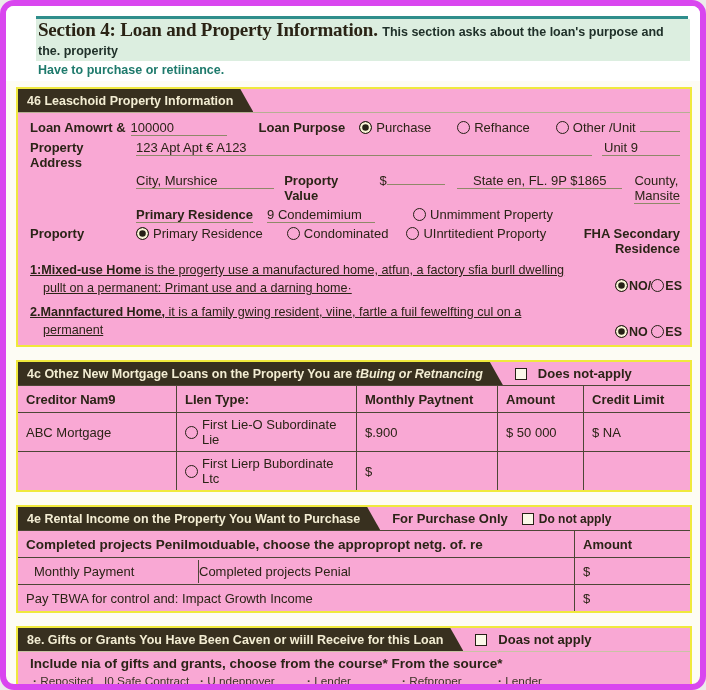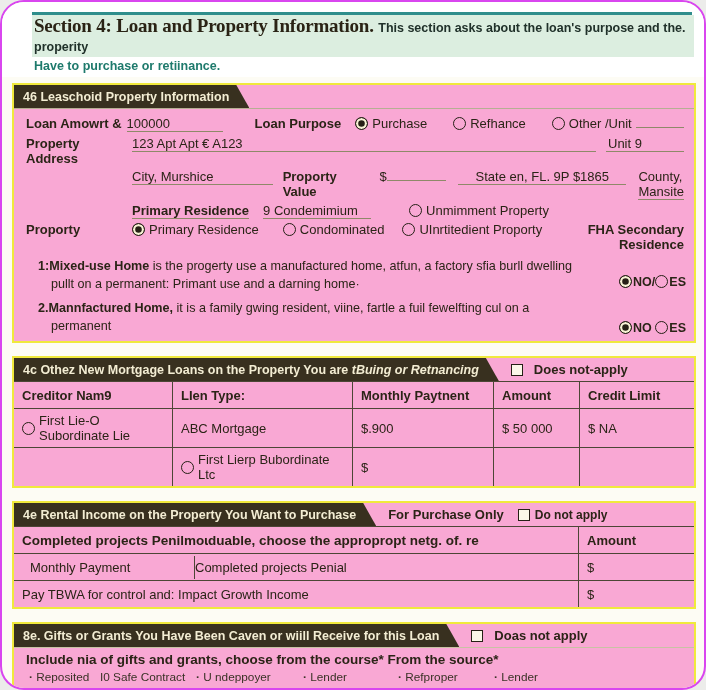--- a/index.html
+++ b/index.html
@@ -1,20 +1,20 @@
 <!DOCTYPE html>
 <html><head>
 <meta charset="utf-8">
 <style>
   * { box-sizing: border-box; }
   html,body { margin:0; padding:0; background:#ececea; }
   body { font-family:"Liberation Sans", sans-serif; color:#2b2417; }
   .page {
     position:relative; width:706px; height:690px; margin:0 auto;
-    background:#fdfcf4; border:2px solid #d946ef; border-radius:24px; overflow:hidden;
+    background:#fdfcf4; border:6px solid #d946ef; border-radius:14px; overflow:hidden;
   }
   
   .hdr { padding:10px 10px 0 30px; background:#fff; }
   .teal-rule { height:3px; background:#2f8e8c; margin-right:2px; }
   .title-strip { background:#dceee0; padding:0 4px 2px 2px; margin-right:0; }
   .title { font-family:"Liberation Serif", serif; font-weight:bold; font-size:19px; color:#2a2315; letter-spacing:-0.2px; }
   .subtitle { font-weight:bold; font-size:12.5px; color:#20312a; }
   .hdr-line2 { color:#1e7a6c; font-weight:bold; font-size:12.5px; padding:2px 0 4px 2px; background:#fff; }
   
   .box { margin:0 8px 13px 10px; background:#f9a8d4; border:2px solid #f0e93c; }
@@ -32,21 +32,21 @@
     vertical-align:-2px; margin-right:4px; flex:0 0 auto; background:transparent;
   }
   .radio.filled { background:#262016; box-shadow:inset 0 0 0 2.2px #f8f3d5; }
   .checkbox { display:inline-block; width:12px; height:12px; border:1.7px solid #262016; vertical-align:-1px; margin-right:5px; background:#fbf8e8; }
   
   .r { padding:0 10px 0 12px; font-size:13px; display:flex; align-items:baseline; }
   .b { font-weight:bold; }
   .fill { border-bottom:1px solid #8f8969; }
   .rule-under-tab { border-bottom:1px solid #b6af93; }
   .opt { white-space:nowrap; }
-  .qa { position:relative; padding:3px 118px 2px 24px; font-size:12.6px; line-height:1.45; }
+  .qa { position:relative; padding:3px 118px 2px 12px; font-size:12.6px; line-height:1.45;text-decoration:underline; }
   .qa .wrap { padding-left:13px; text-indent:-13px; display:block; }
   .qa-ans { position:absolute; right:8px; bottom:4px; font-weight:bold; font-size:12.5px; white-space:nowrap; }
   .qa-ans .radio { margin-right:1px; }
   
   .tbl { border-top:1px solid #4d4636; font-size:13px; }
   .trow { display:grid; border-bottom:1px solid #4d4636; }
   .trow:last-child { border-bottom:none; }
   .tcell { padding:4px 8px; border-left:1px solid #4d4636; min-height:26px; display:flex; align-items:center; }
   .tcell:first-child { border-left:none; }
   .thead .tcell { font-weight:bold; }
@@ -166,25 +166,25 @@
     </div>
     <div class="tbl">
       <div class="trow g4c thead">
         <div class="tcell">Creditor Nam9</div>
         <div class="tcell">LIen Type:</div>
         <div class="tcell">Monthly Paytnent</div>
         <div class="tcell">Amount</div>
         <div class="tcell">Credit Limit</div>
       </div>
       <div class="trow g4c">
+        <div class="tcell">ABC Mortgage</div>
         <div class="tcell">
             <span class="radio"></span>
             <span>First Lie-O Subordinate Lie</span>
           </div>
-        <div class="tcell">ABC Mortgage</div>
         <div class="tcell">$.900</div>
         <div class="tcell">$ 50 000</div>
         <div class="tcell">$ NA</div>
       </div>
       <div class="trow g4c">
         <div class="tcell"></div>
         <div class="tcell">
             <span class="radio"></span>
             <span>First Lierp Bubordinate Ltc</span>
           </div>

